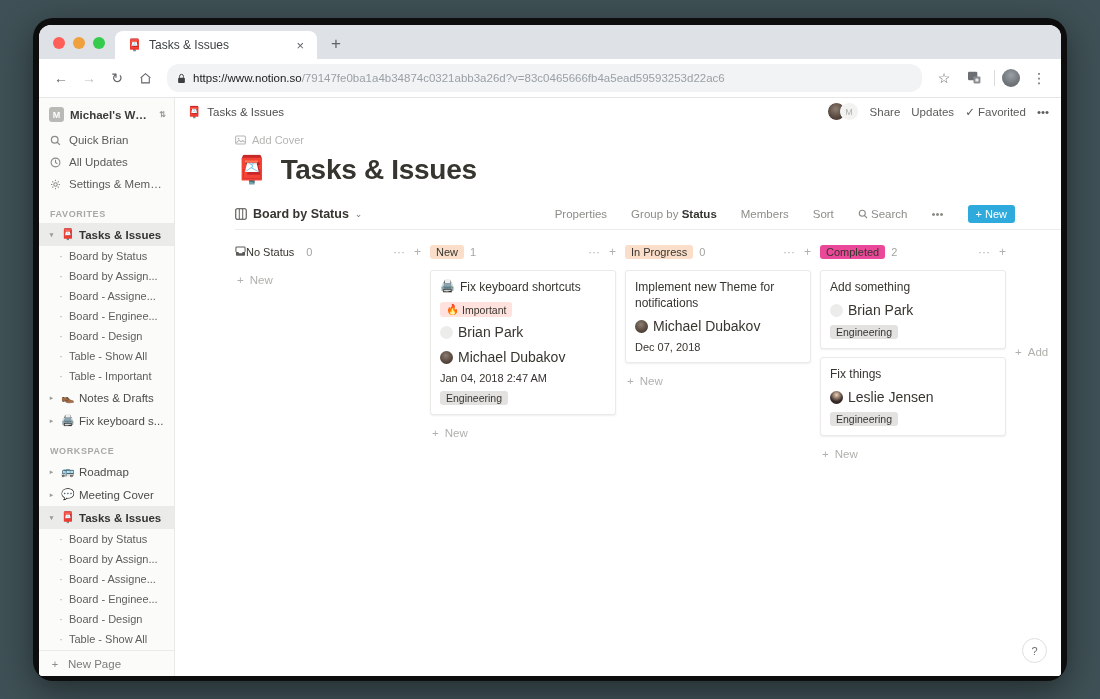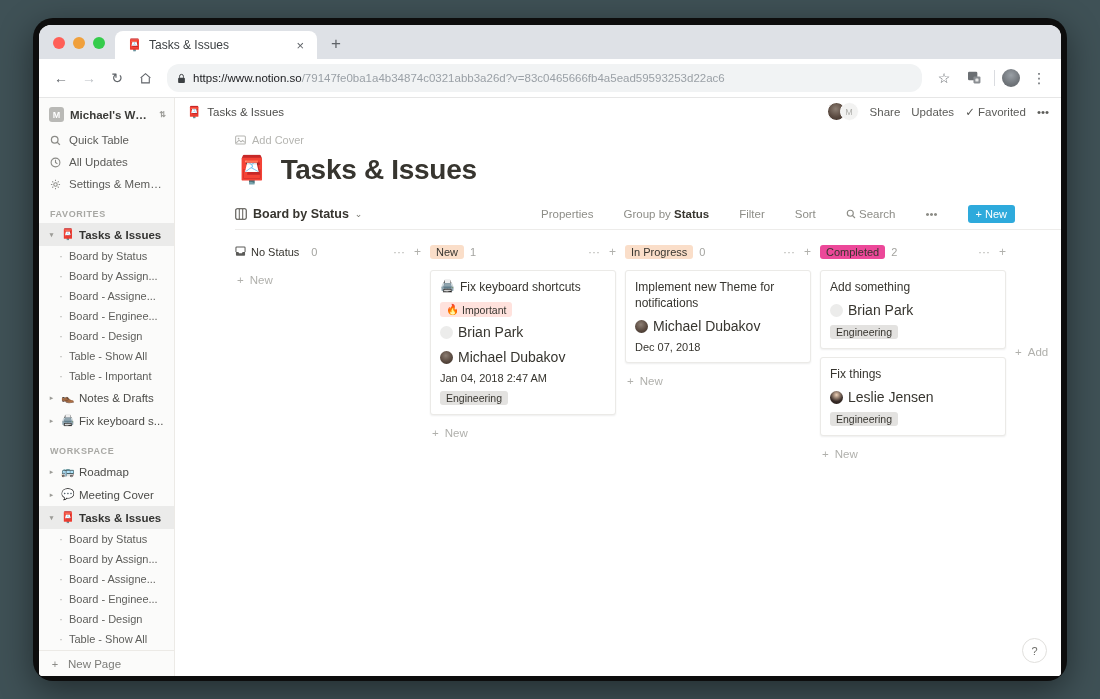--- a/index.html
+++ b/index.html
@@ -276,21 +276,21 @@
     border-bottom: 1px solid #edecea;
     padding-bottom: 6px;
   }
   .viewname {
     display: flex; align-items: center; gap: 6px;
     font-size: 12.5px; font-weight: bold; color: #37352f;
   }
   .viewname .vchev { font-size: 9px; color: #76766f; font-weight: normal; }
   .viewtools {
     margin-left: auto;
-    display: flex; align-items: center; gap: 30px;
+    display: flex; align-items: center; gap: 24px;
     font-size: 11.5px; color: #8d8d87;
   }
   .viewtools .strong { color: #37352f; font-weight: bold; }
   .newbtn {
     background: #2eaadc;
     color: #ffffff;
     font-size: 11px;
     border-radius: 3px;
     padding: 3px 8px;
     display: flex; align-items: center; gap: 3px;
@@ -310,21 +310,21 @@
     height: 19px;
     padding-right: 9px;
   }
   .coltag {
     font-size: 11px;
     padding: 1px 6px;
     border-radius: 3px;
     color: #37352f;
     white-space: nowrap;
   }
-  .coltag.plain { display: flex; align-items: center; gap: 5px; padding-left: 0; }
+  .coltag.plain { display: flex; align-items: center; padding-left: 0; }
   .colcount { font-size: 11px; color: #a3a39f; }
   .colacts { margin-left: auto; display: flex; align-items: center; gap: 9px; color: #b0b0ac; font-size: 12px; }
   .cards { margin-top: 9px; padding-right: 9px; }
   .card {
     background: #ffffff;
     border: 1px solid #ebeae7;
     border-radius: 3px;
     box-shadow: 0 1px 2px rgba(15,15,15,0.07);
     padding: 8px 9px 9px 9px;
     margin-bottom: 8px;
@@ -447,21 +447,21 @@
             <span class="ws-caret">⇅</span>
           </div>
 
           <div class="s-item">
             <span class="s-ico">
               <svg width="11" height="11" viewBox="0 0 14 14" fill="none" stroke="#8b8b87" stroke-width="1.6">
                 <circle cx="6" cy="6" r="4.2"></circle>
                   <path d="M9.2 9.2L12.6 12.6"></path>
               </svg>
             </span>
-            <span class="s-lbl">Quick Table</span>
+            <span class="s-lbl">Quick Brian</span>
           </div>
           <div class="s-item">
             <span class="s-ico">
               <svg width="11" height="11" viewBox="0 0 14 14" fill="none" stroke="#8b8b87" stroke-width="1.4">
                 <circle cx="7" cy="7" r="5.6"></circle>
                   <path d="M7 3.6V7l2.4 1.6"></path>
               </svg>
             </span>
             <span class="s-lbl">All Updates</span>
           </div>
@@ -623,21 +623,21 @@
                   <rect x="0.9" y="0.9" width="12.2" height="12.2" rx="1.6"></rect>
                   <path d="M5 1.2v11.6M9 1.2v11.6" stroke-width="1"></path>
                 </svg>
               </span>
               <span>Board by Status</span>
               <span class="vchev">⌄</span>
             </div>
             <div class="viewtools">
               <span>Properties</span>
               <span><span>Group by</span> <span class="strong">Status</span></span>
-              <span>Filter</span>
+              <span>Members</span>
               <span>Sort</span>
               <span><span>
                 <svg style="display:inline-block;vertical-align:-1px" width="10" height="10" viewBox="0 0 14 14" fill="none" stroke="#8d8d87" stroke-width="1.6">
                   <circle cx="6" cy="6" r="4.2"></circle>
                       <path d="M9.2 9.2L12.6 12.6"></path>
                 </svg></span> <span>Search</span></span>
               <span>•••</span>
               <span class="newbtn">
                   <span>+</span>
                   <span>New</span>

